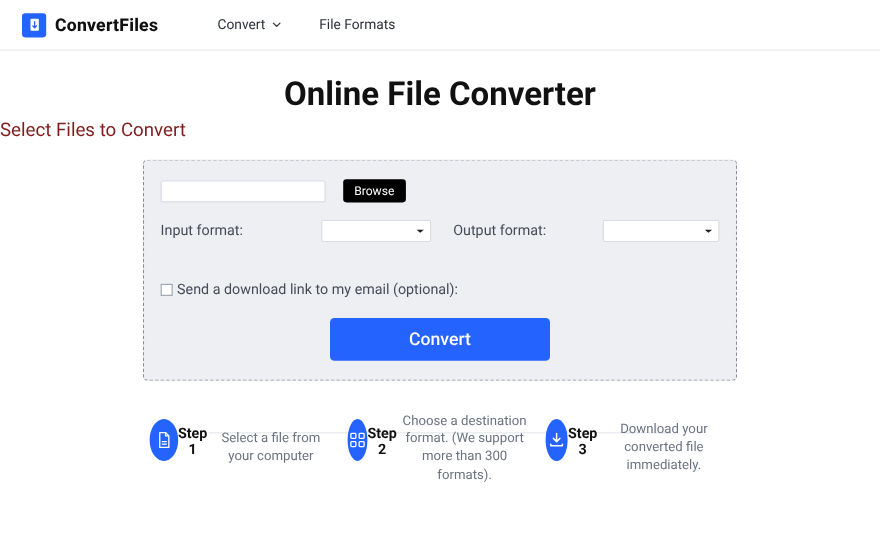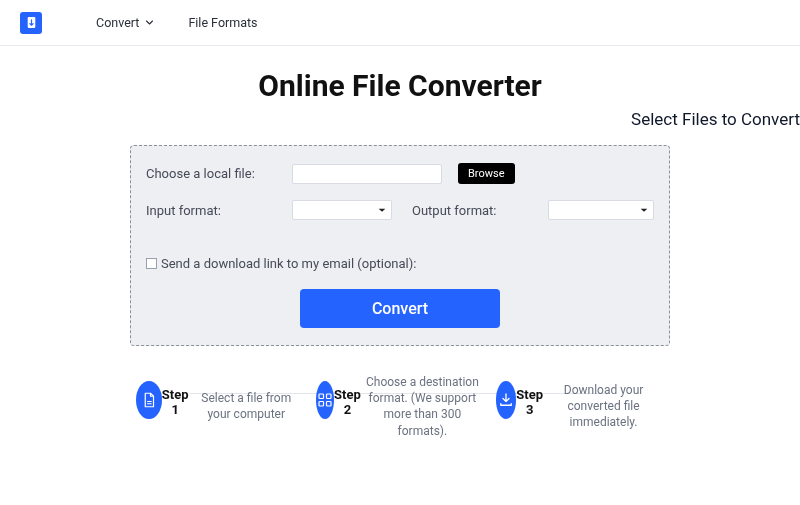--- a/index.html
+++ b/index.html
@@ -57,23 +57,23 @@
   .chev { display: inline-flex; }
   
   .hero-title {
     text-align: center;
     font-size: 30px;
     font-weight: 700;
     margin: 22px 0 6px;
     color: #111;
   }
   .hero-sub {
-    text-align: right;
+    text-align: left;
     font-size: 17px;
-    color: #0f172a;
+    color: #7f1d1d;
     margin: 0 0 16px;
   }
   
   .form-wrap {
     width: 540px;
     margin: 0 auto;
     background: #eeeff3;
     border-radius: 4px;
     position: relative;
   }
@@ -214,20 +214,21 @@
 <body>
 
 <div class="header">
   <div class="brand">
     <span class="brand-logo">
       <svg width="13" height="13" viewBox="0 0 24 24" fill="none">
         <rect x="5" y="2" width="14" height="20" rx="1.5" fill="#fff"></rect>
         <path d="M9 14l3 3 3-3M12 7v9" stroke="#2563ff" stroke-width="2.2" stroke-linecap="round" stroke-linejoin="round"></path>
       </svg>
     </span>
+    <span>ConvertFiles</span>
   </div>
   <div class="nav">
     <span class="nav-item">
       <span>Convert</span>
       <span class="chev">
         <svg width="9" height="9" viewBox="0 0 12 12">
             <path d="M2 4l4 4 4-4" stroke="#2b2f3a" stroke-width="1.5" fill="none" stroke-linecap="round" stroke-linejoin="round"></path>
           </svg>
       </span>
     </span>
@@ -237,21 +238,20 @@
   </div>
 </div>
 
 <h1 class="hero-title">Online File Converter</h1>
 <p class="hero-sub">Select Files to Convert</p>
 
 <div class="form-wrap">
   <div class="dashed"></div>
   <div class="form-inner">
     <div class="row">
-      <span class="lbl">Choose a local file:</span>
       <div class="input-text"></div>
       <div class="btn-browse">
         <span>Browse</span>
       </div>
     </div>
     <div class="row" style="margin-bottom:0;">
       <span class="lbl">Input format:</span>
       <div class="select">
         <svg width="10" height="10" viewBox="0 0 12 12">
             <path d="M2 4.5l4 3.5 4-3.5" fill="#1f1f1f"></path>

